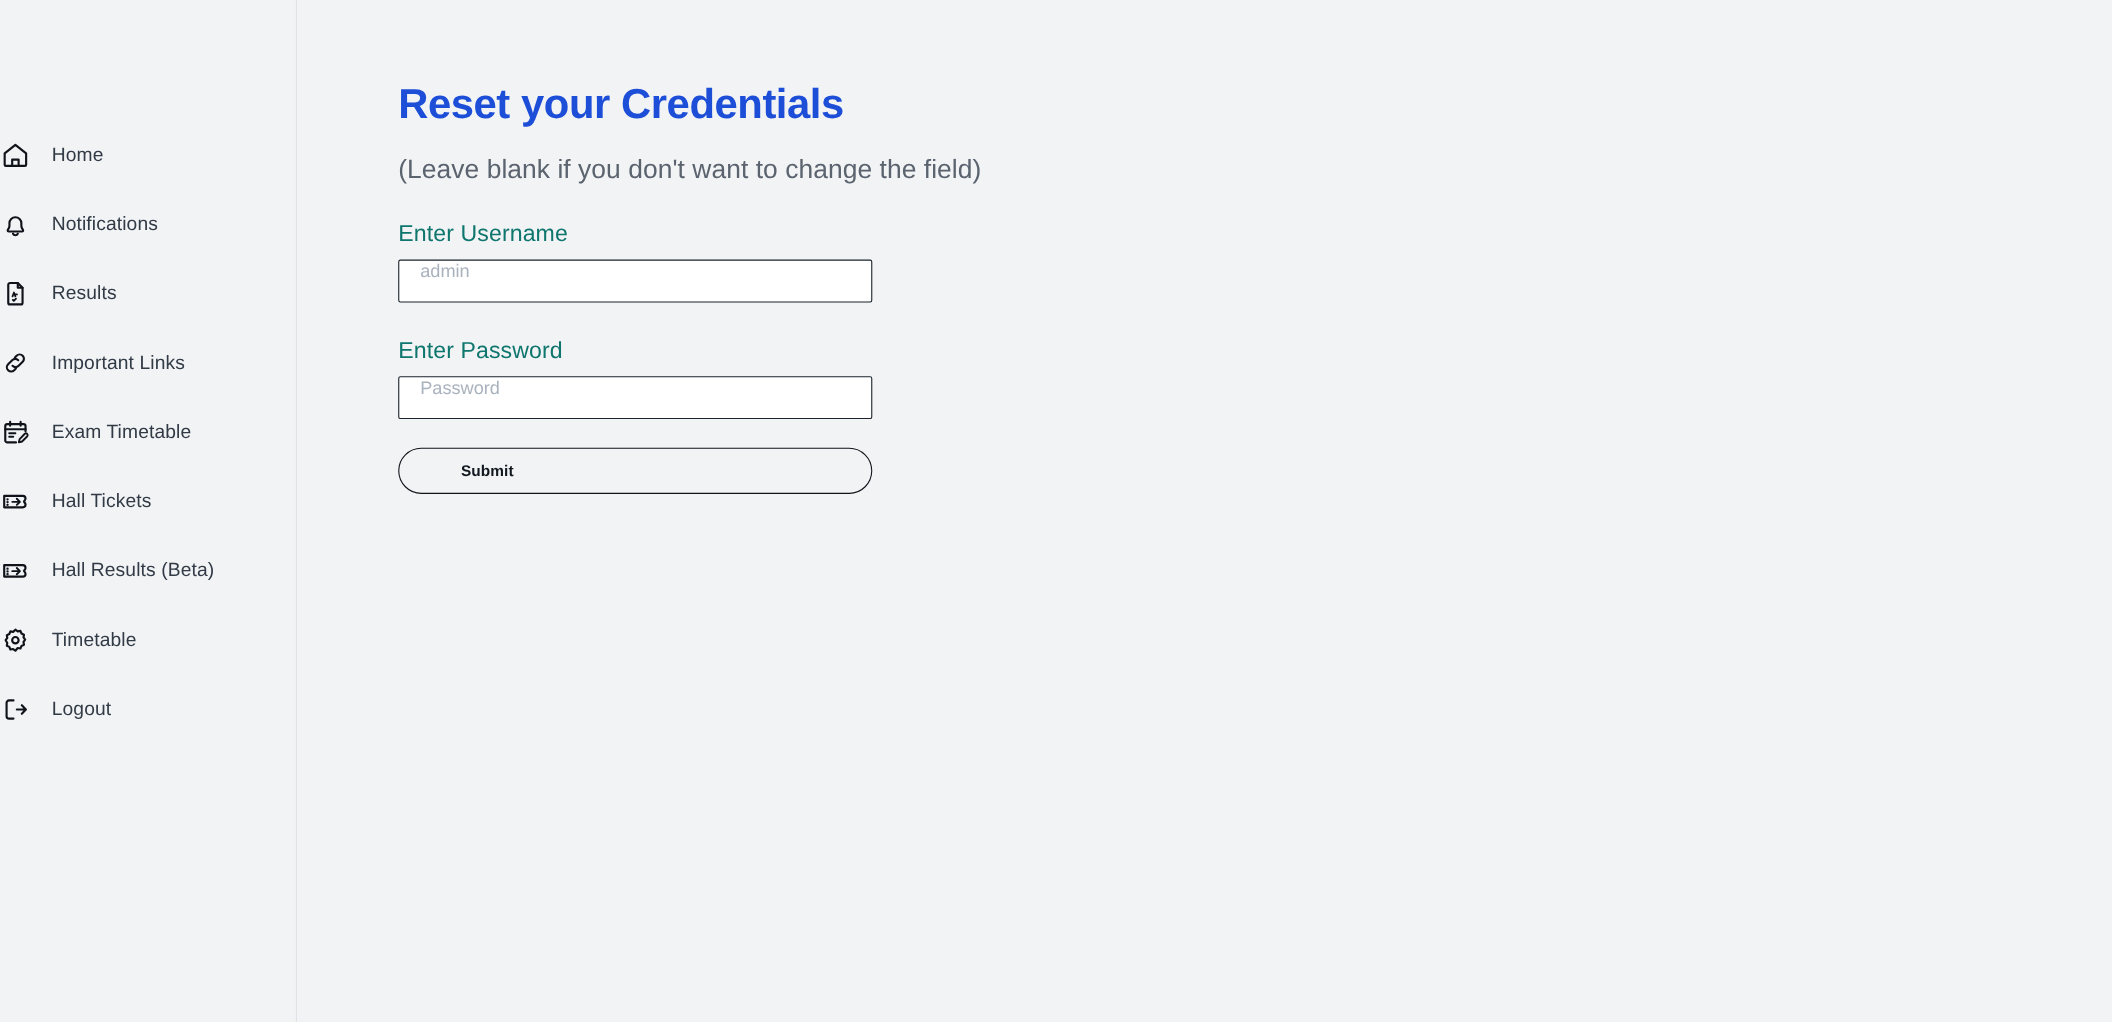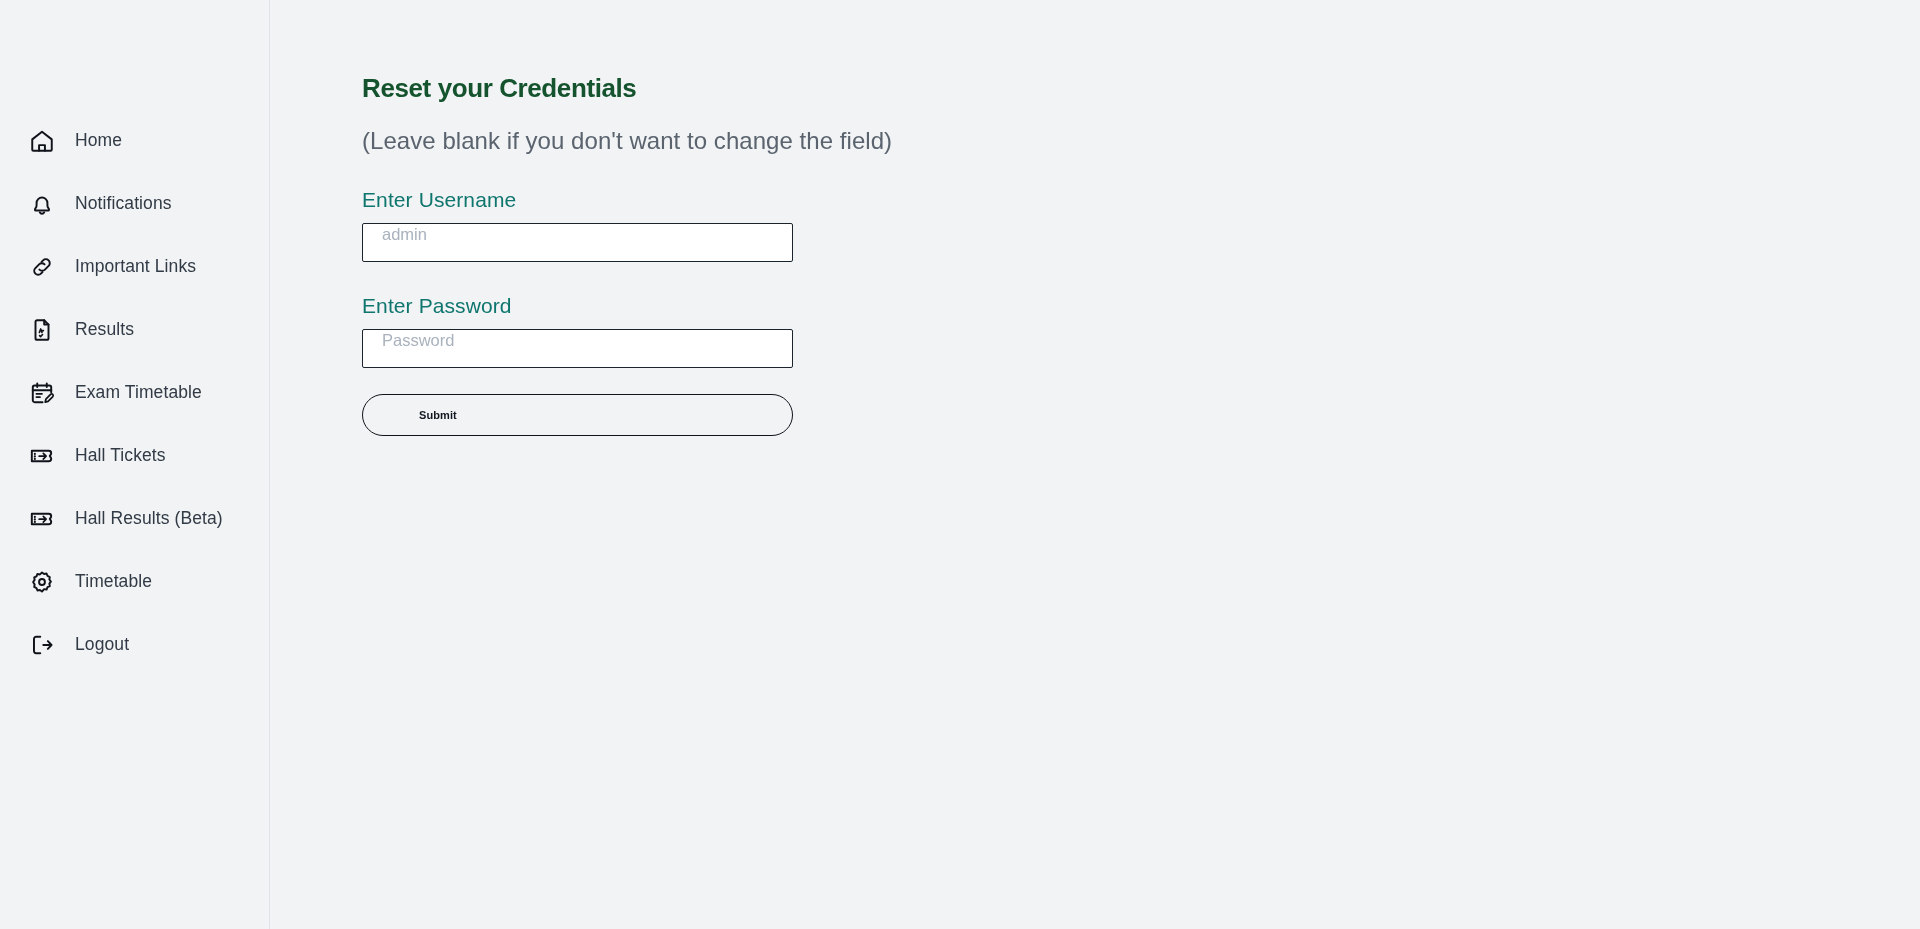--- a/index.html
+++ b/index.html
@@ -33,21 +33,20 @@
     display: flex;
     flex-direction: column;
     align-items: flex-start;
   }
 
   .nav-item {
     display: flex;
     align-items: center;
     height: 30px;
     margin-bottom: 33px;
-    padding-left: 28px;
     width: 100%;
     cursor: pointer;
     text-decoration: none;
     text-align: right;
   }
   .nav-item:last-child { margin-bottom: 0; }
 
   .nav-icon {
     width: 27px;
     height: 27px;
@@ -71,23 +70,23 @@
   
   #main {
     flex: 1;
     height: 929px;
     background: #f1f3f5;
     padding-left: 92px;
     padding-top: 74px;
   }
 
   #page-title {
-    font-size: 26px;
+    font-size: 38px;
     font-weight: bold;
-    color: #14532d;
+    color: #1d4ed8;
     letter-spacing: -0.4px;
     margin: 0 0 0 0;
     line-height: 1.15;
   }
 
   #page-subtitle {
     font-size: 24px;
     color: #5a636e;
     margin: 23px 0 0 0;
     line-height: 1.2;
@@ -119,21 +118,21 @@
 
   #submit-button {
     display: block;
     width: 431px;
     height: 42px;
     margin-top: 26px;
     background: #f1f3f5;
     border: 1.8px solid #10151b;
     border-radius: 40px;
     font-family: "Liberation Sans", sans-serif;
-    font-size: 11px;
+    font-size: 14px;
     font-weight: bold;
     color: #121820;
     text-align: left;
     padding-left: 56px;
     letter-spacing: 0.1px;
     cursor: pointer;
   }
 </style>
 </head>
 <body>
@@ -158,37 +157,37 @@
           <path d="M5.5 17.2c0-.6.3-1 .6-1.4.6-.7.9-1.3.9-2.6V11a5 5 0 0 1 10 0v2.2c0 1.3.3 1.9.9 2.6.3.4.6.8.6 1.4 0 .5-.4.8-.9.8H6.4c-.5 0-.9-.3-.9-.8Z"></path>
           <path d="M10 19.8a2.2 2.2 0 0 0 4 0"></path>
         </svg>
       </span>
       <span class="nav-label">Notifications</span>
     </div>
 
     <div class="nav-item">
       <span class="nav-icon">
         <svg width="26" height="26" viewBox="0 0 24 24" fill="none" stroke="currentColor" stroke-width="1.8" stroke-linecap="round" stroke-linejoin="round">
-          <path d="M9.6 14.4a3.6 3.6 0 0 0 5.1 0l3.4-3.4a3.6 3.6 0 0 0-5.1-5.1l-1.4 1.4"></path>
-          <path d="M14.4 9.6a3.6 3.6 0 0 0-5.1 0l-3.4 3.4a3.6 3.6 0 1 0 5.1 5.1l1.4-1.4"></path>
-        </svg>
-      </span>
-      <span class="nav-label">Important Links</span>
-    </div>
-
-    <div class="nav-item">
-      <span class="nav-icon">
-        <svg width="26" height="26" viewBox="0 0 24 24" fill="none" stroke="currentColor" stroke-width="1.8" stroke-linecap="round" stroke-linejoin="round">
           <path d="M14 3H7.5A1.5 1.5 0 0 0 6 4.5v15A1.5 1.5 0 0 0 7.5 21h9a1.5 1.5 0 0 0 1.5-1.5V7z"></path>
           <path d="M14 3v4h4"></path>
           <path d="M10.2 12.6h3.1M9.6 14.2l1.2-3.2 1.2 3.2" stroke-width="1.5"></path>
           <path d="M9.8 17.2l.9.9 1.8-1.9" stroke-width="1.5"></path>
         </svg>
       </span>
       <span class="nav-label">Results</span>
+    </div>
+
+    <div class="nav-item">
+      <span class="nav-icon">
+        <svg width="26" height="26" viewBox="0 0 24 24" fill="none" stroke="currentColor" stroke-width="1.8" stroke-linecap="round" stroke-linejoin="round">
+          <path d="M9.6 14.4a3.6 3.6 0 0 0 5.1 0l3.4-3.4a3.6 3.6 0 0 0-5.1-5.1l-1.4 1.4"></path>
+          <path d="M14.4 9.6a3.6 3.6 0 0 0-5.1 0l-3.4 3.4a3.6 3.6 0 1 0 5.1 5.1l1.4-1.4"></path>
+        </svg>
+      </span>
+      <span class="nav-label">Important Links</span>
     </div>
 
     <div class="nav-item">
       <span class="nav-icon">
         <svg width="26" height="26" viewBox="0 0 24 24" fill="none" stroke="currentColor" stroke-width="1.8" stroke-linecap="round" stroke-linejoin="round">
           <path d="M12.5 20.5H5.2a1.7 1.7 0 0 1-1.7-1.7V6.8a1.7 1.7 0 0 1 1.7-1.7h13.6a1.7 1.7 0 0 1 1.7 1.7v4.4"></path>
           <path d="M3.5 9.4h17"></path>
           <path d="M7.6 3.3v3.2M16.4 3.3v3.2"></path>
           <path d="M6.8 12.8h5.2M6.8 15.8h3.4" stroke-width="1.6"></path>
           <path d="M19.9 13.2a1.5 1.5 0 0 1 2.1 2.1l-4.4 4.4-2.7.7.7-2.7z" stroke-width="1.6"></path>

